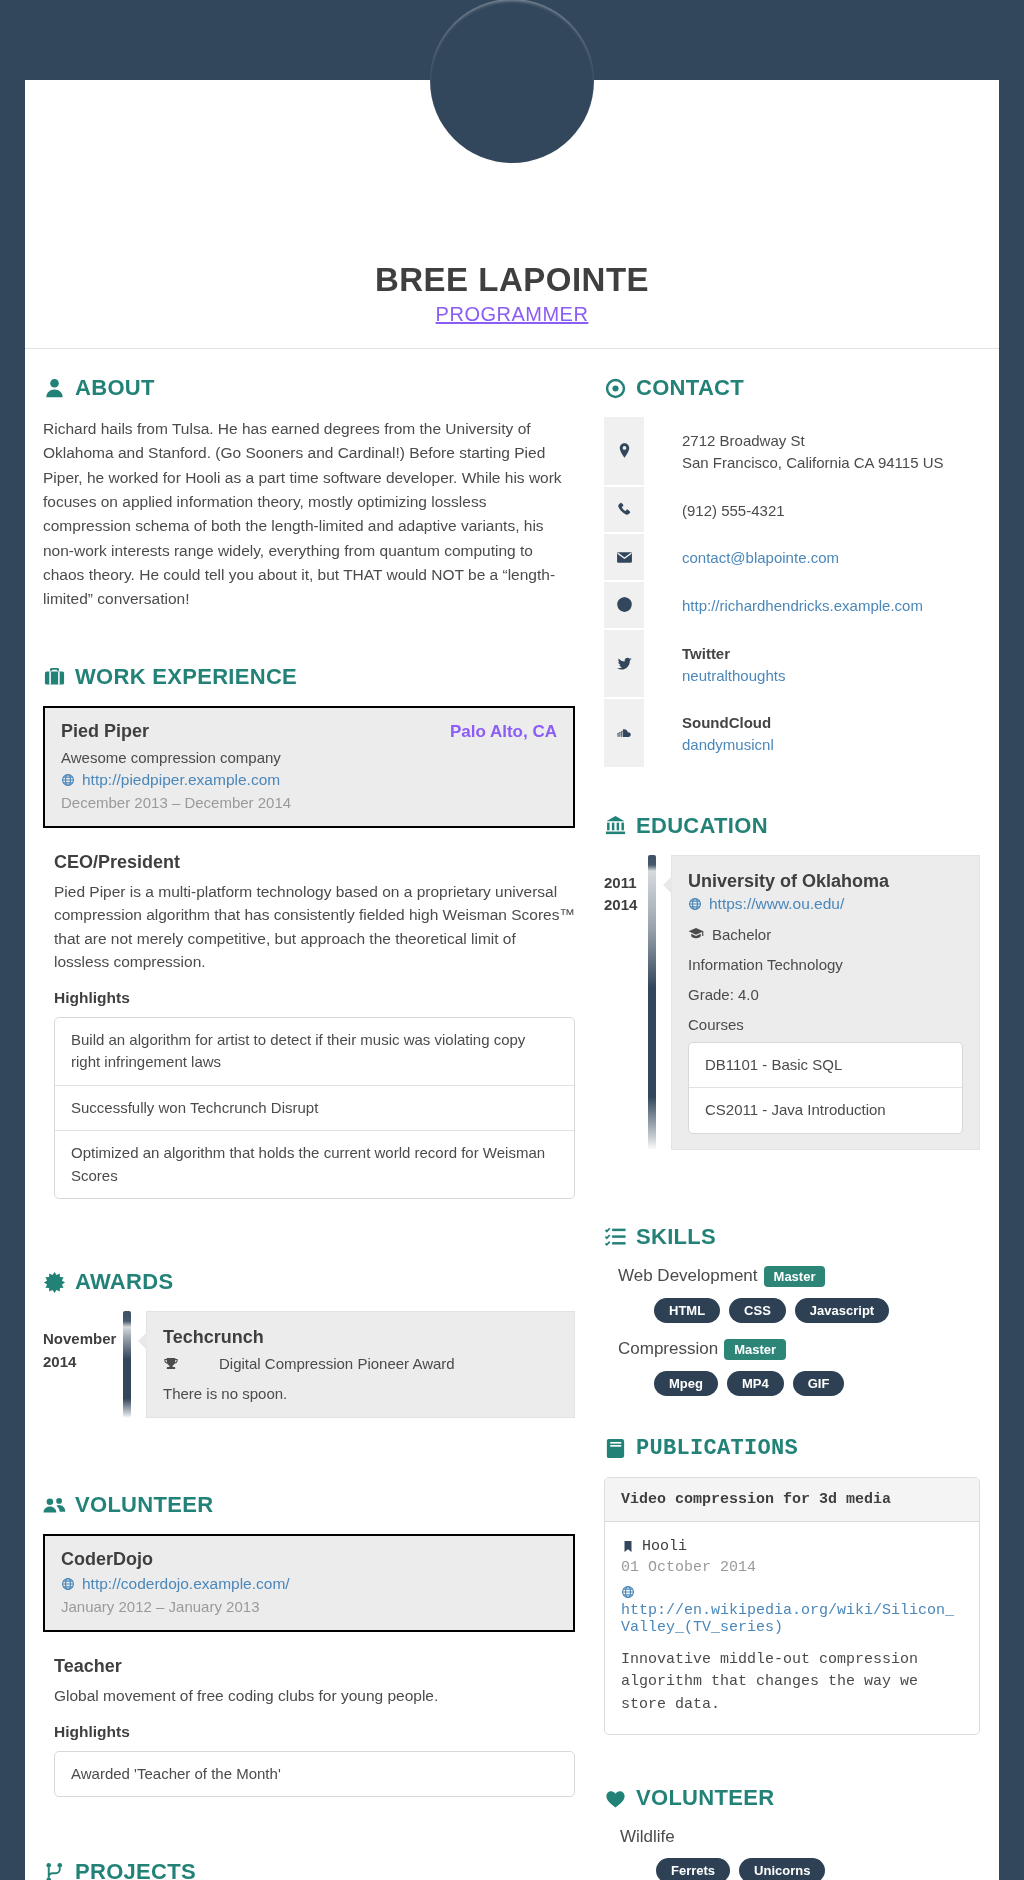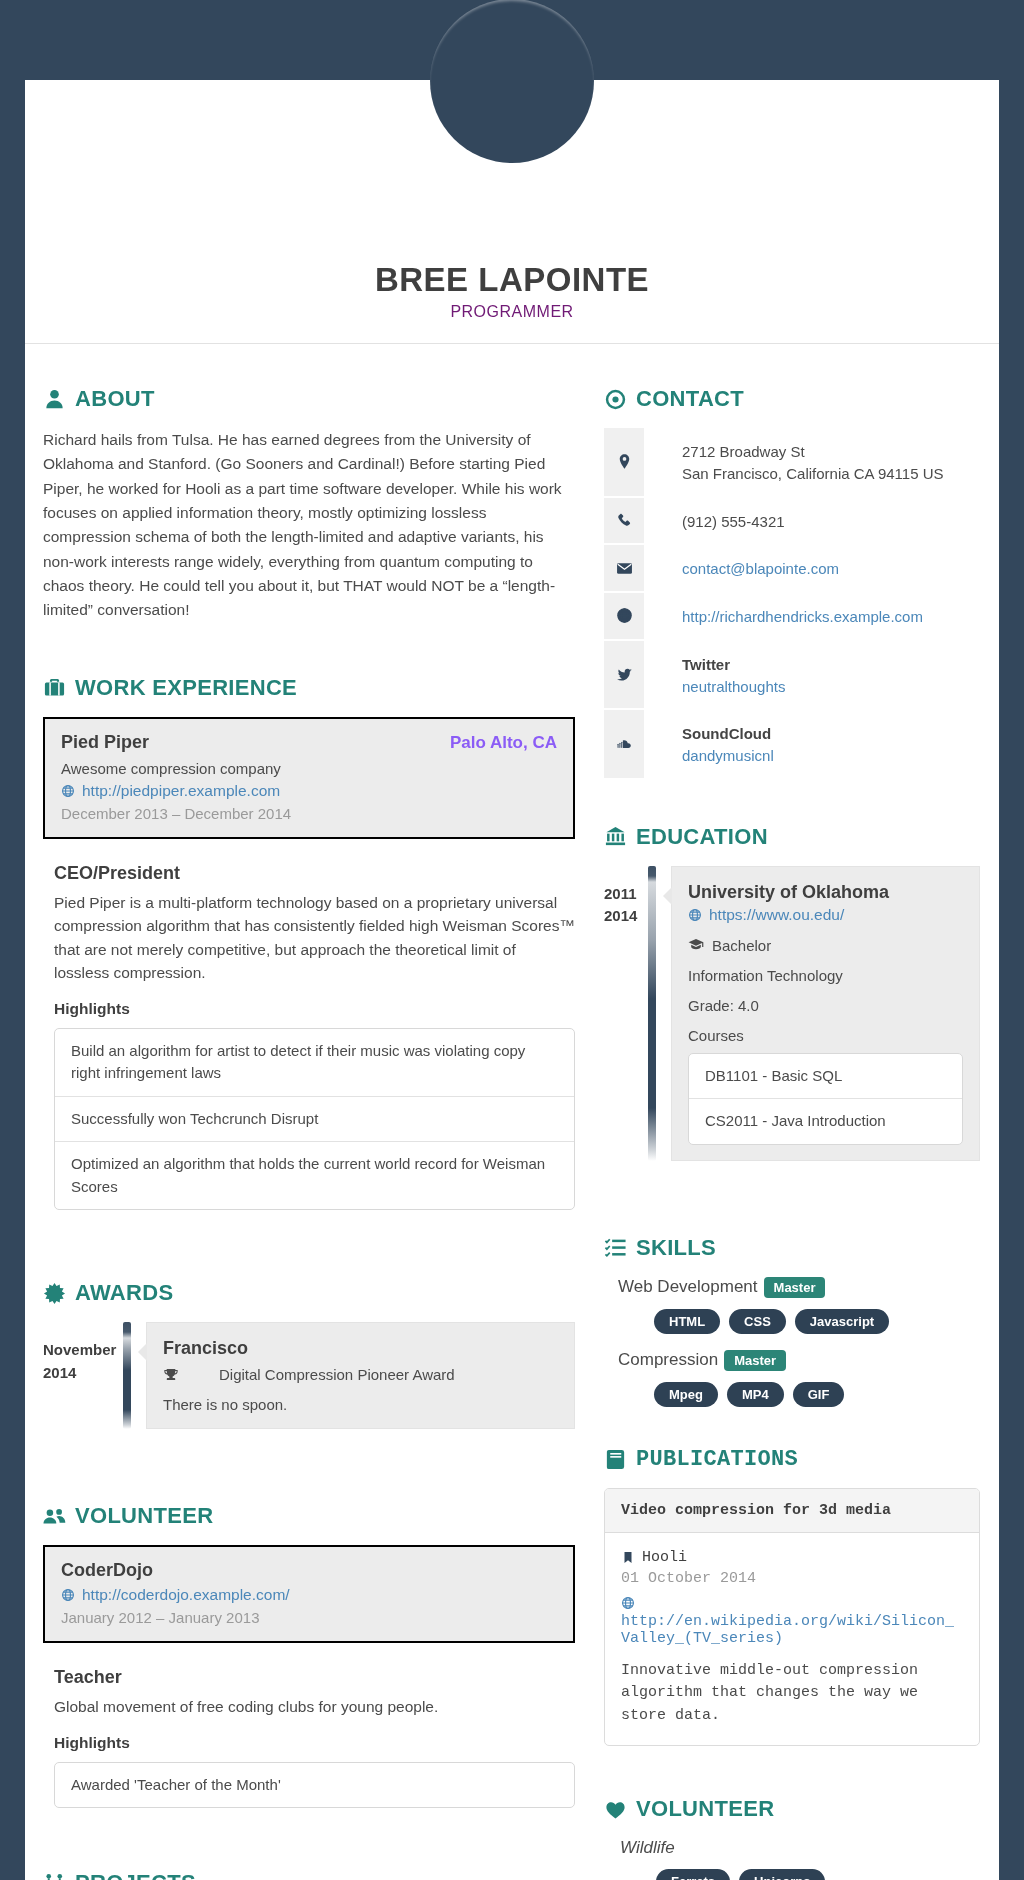--- a/index.html
+++ b/index.html
@@ -35,43 +35,44 @@
   }
   .name {
     margin:0;
     font-size:33px;
     font-weight:700;
     color:#3F3F3F;
     letter-spacing:.5px;
   }
   .role {
     margin-top:4px;
-    font-size:16px;
-    color:#701a75;
+    font-size:20px;
+    color:#8b5cf6;
     letter-spacing:.5px;
+    text-decoration:underline;
   }
   .columns {
     display:flex;
     gap:29px;
     padding:26px 19px 0 18px;
     align-items:flex-start;
   }
   .col-left { width:532px; flex:none; }
   .col-right { flex:1; min-width:0; }
 
   .sec-head {
     display:flex; align-items:center; gap:9px;
     color:#238278;
     font-size:22px; font-weight:700;
     margin-bottom:16px;
     letter-spacing:.3px;
   }
   .sec-head svg { width:23px; height:23px; flex:none; fill:currentColor; }
 
-  section { margin-bottom:54px;margin-top:16px; }
+  section { margin-bottom:54px; }
   .sec-about { margin-bottom:52px; }
   .sec-work { margin-bottom:70px; }
   .sec-awards { margin-bottom:46px; }
   .sec-volunteer { margin-bottom:62px; }
   .sec-contact { margin-bottom:44px; }
   .sec-education { margin-bottom:46px; }
   .sec-skills { margin-bottom:40px; }
   .sec-publications { margin-bottom:50px;font-family:Liberation Mono, monospace; }
   .sec-interests { margin-bottom:46px; }
   .sec-projects, .sec-references { margin-bottom:0; }
@@ -265,21 +266,21 @@
             </svg>
           <span>AWARDS</span>
         </div>
         <div class="timeline">
           <div class="tl-dates awd">
             <div>November</div>
             <div>2014</div>
           </div>
           <div class="tl-bar"></div>
           <div class="tl-card">
-            <div class="entry-title">Francisco</div>
+            <div class="entry-title">Techcrunch</div>
             <div class="edu-row" style="margin-top:7px;gap:40px;">
               <svg viewBox="0 0 24 24">
                   <path d="M5.5 3h13v1.5H22v2a4.8 4.8 0 0 1-4.3 4.8 6.2 6.2 0 0 1-3.2 2.9v2.3h2.8c.55 0 1 .45 1 1v2H5.7v-2c0-.55.45-1 1-1h2.8v-2.3a6.2 6.2 0 0 1-3.2-2.9A4.8 4.8 0 0 1 2 6.5v-2h3.5zM3.6 6v.5c0 1.6 1.1 2.9 2.6 3.2-.4-1-.6-2.2-.7-3.7zm16.8 0h-1.9c-.1 1.5-.3 2.7-.7 3.7 1.5-.3 2.6-1.6 2.6-3.2z"></path>
                 </svg>
               <span>Digital Compression Pioneer Award</span>
             </div>
             <div class="plain-row">There is no spoon.</div>
           </div>
         </div>
       </section>
@@ -534,21 +535,21 @@
         </div>
       </section>
 
       <section class="sec-interests">
         <div class="sec-head">
           <svg viewBox="0 0 24 24">
               <path d="M12 21.3C6.4 17.2 2.5 13.6 2.5 9.6 2.5 6.7 4.7 4.5 7.5 4.5c1.8 0 3.5 1 4.5 2.6 1-1.6 2.7-2.6 4.5-2.6 2.8 0 5 2.2 5 5.1 0 4-3.9 7.6-9.5 11.7z"></path>
             </svg>
           <span>VOLUNTEER</span>
         </div>
-        <div class="skill-row" style="padding-left:16px;font-style:italic;">
+        <div class="skill-row" style="padding-left:16px;">
           <span>Wildlife</span>
         </div>
         <div class="tags" style="padding-left:52px;">
           <span class="tag">Ferrets</span>
           <span class="tag">Unicorns</span>
         </div>
       </section>
 
     </div>
   </div>

